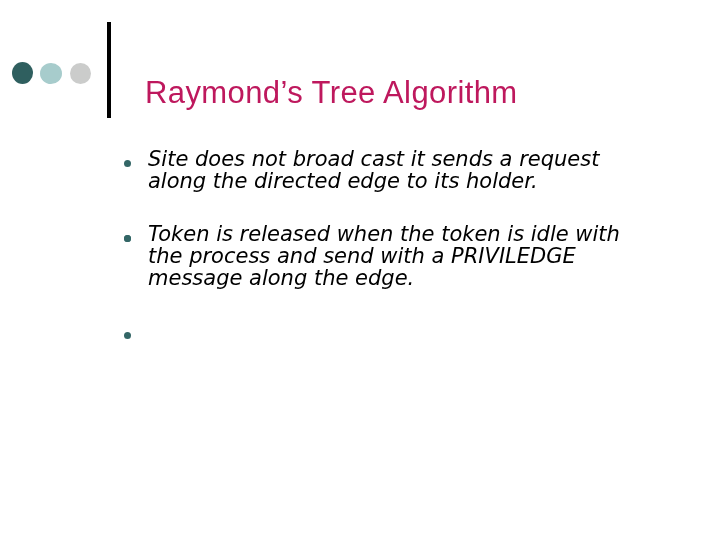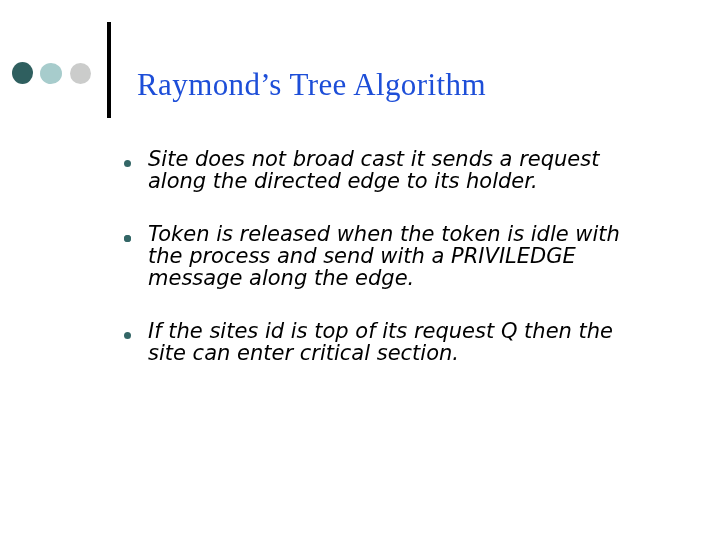--- a/index.html
+++ b/index.html
@@ -27,27 +27,27 @@
   .vline {
     position: absolute;
     left: 107px; top: 22px;
     width: 4px; height: 96px;
     background: #000000;
   }
   
   .title {
     position: absolute;
     left: 129px; top: 59px;
-    margin: 8px;
-    font-family: Liberation Serif, serif;
+    margin: 16px;
+    font-family: Liberation Sans, sans-serif;
     font-weight: 400;
     font-size: 31px;
     line-height: 36px;
     letter-spacing: 0.4px;
-    color: #1d4ed8;
+    color: #be185d;
     white-space: nowrap;
   }
   
   .bullets {
     position: absolute;
     left: 124px; top: 148px;
     width: 560px;
     margin: 0; padding: 0;
     list-style: none;
   }
@@ -93,18 +93,16 @@
       <span class="bullet-marker"></span>
     </li>
     <li>
       <span class="bullet-marker"></span>
       <span class="bullet-text">Token is released when the token is idle with
 the process and send with a PRIVILEDGE
 message along the edge.</span>
     </li>
     <li>
       <span class="bullet-marker"></span>
-      <span class="bullet-text">If the sites id is top of its request Q then the
-site can enter critical section.</span>
     </li>
   </ul>
 
 </div>
 
 </body></html>

